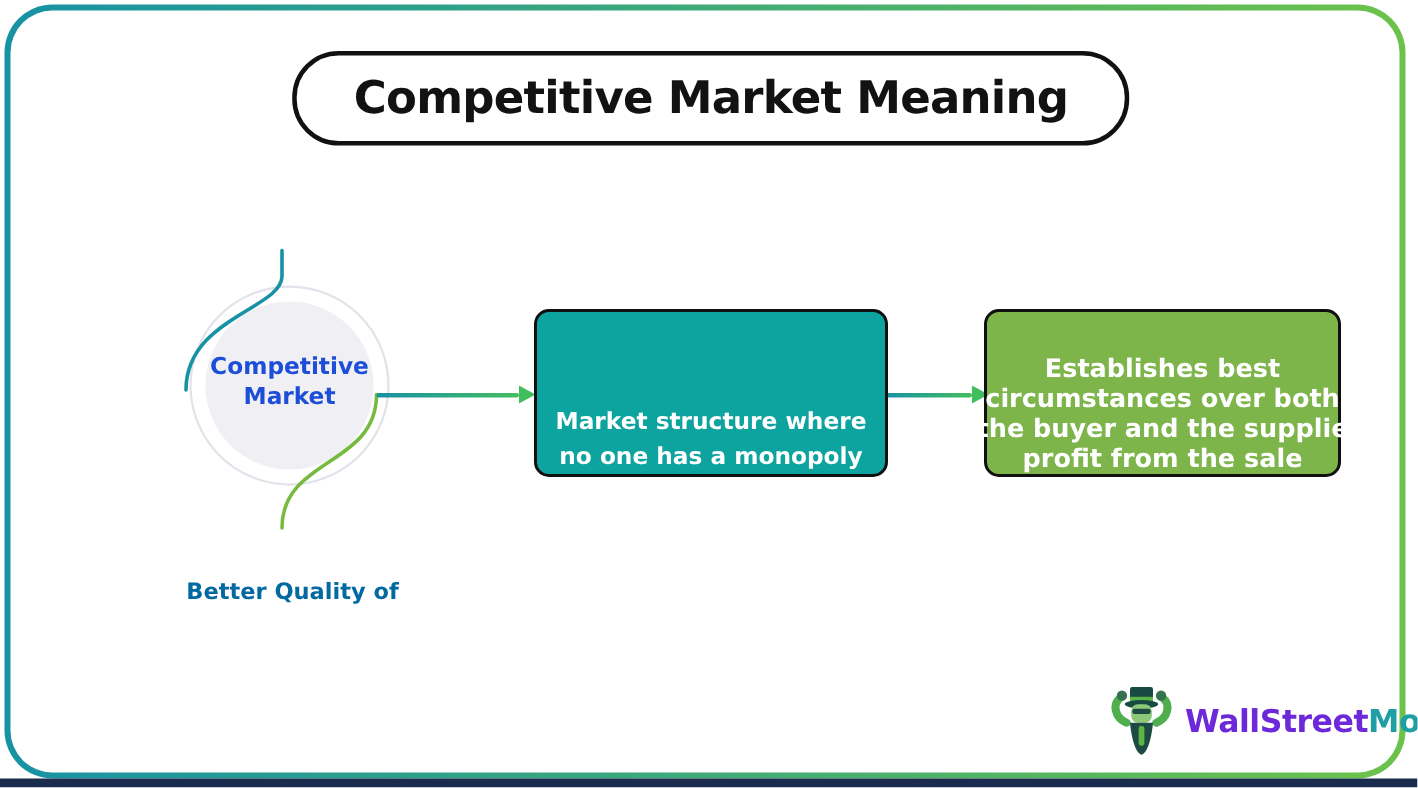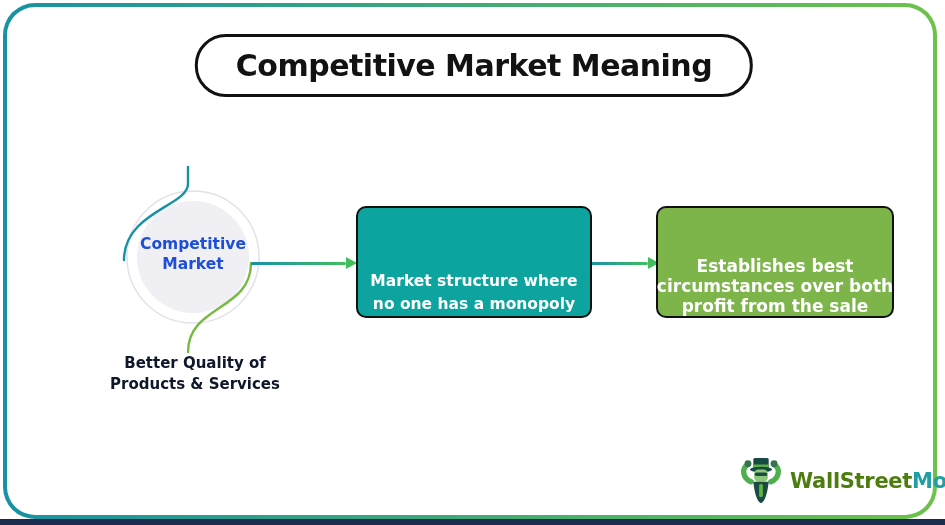--- a/index.html
+++ b/index.html
@@ -16,21 +16,21 @@
   
   .title-pill{position:absolute;left:474px;top:34px;transform:translateX(-50%);
               height:57px;padding:0 38px;display:flex;align-items:center;justify-content:center;
               border:3px solid #111;border-radius:31px;background:#fff;}
   .title-pill span{font-size:30px;font-weight:bold;color:#121212;letter-spacing:-0.5px;white-space:nowrap;}
 
   
   .side-label{position:absolute;text-align:center;font-weight:bold;font-size:15px;line-height:21px;}
   .side-label span{display:block;white-space:nowrap;}
   .label-top{left:90px;top:122px;width:210px;color:#17929B;}
-  .label-bottom{left:85px;top:353px;width:220px;color:#0f172a;}
+  .label-bottom{left:85px;top:384px;width:220px;color:#0369a1;}
 
   
   .hub-text{position:absolute;left:135px;top:234px;width:116px;text-align:center;
             font-weight:bold;font-size:15.5px;line-height:20px;color:#1d4ed8;}
   .hub-text span{display:block;}
 
   .curves{position:absolute;left:0;top:0;}
 
   
   .arrow{position:absolute;display:flex;align-items:center;height:14px;}
@@ -43,21 +43,21 @@
   .flow-box{position:absolute;top:206px;height:112px;border:2.5px solid #101010;border-radius:10px;
             display:flex;flex-direction:column;align-items:center;justify-content:flex-end;
             color:#fff;font-weight:bold;box-sizing:border-box;}
   .flow-box span{display:block;white-space:nowrap;text-align:center;}
   .box-definition{left:356px;width:236px;background:#0DA39E;font-size:15.5px;line-height:23px;}
   .box-outcome{left:656px;width:238px;background:#7DB54B;font-size:17px;line-height:20px;}
 
   
   .brand{position:absolute;left:738px;top:456px;display:flex;align-items:center;gap:6px;}
   .brand-text{font-size:21px;font-weight:bold;letter-spacing:-0.3px;white-space:nowrap;}
-  .brand-primary{color:#4d7c0f;}
+  .brand-primary{color:#6d28d9;}
   .brand-accent{color:#1F9FA4;}
 </style>
 </head>
 <body>
 
 <div class="canvas">
   <div class="frame">
     <div class="card"></div>
   </div>
   <div class="bottom-bar"></div>
@@ -76,40 +76,40 @@
       <path d="M251,263 C251,311 188,305 188,352" fill="none" stroke="#76BB40" stroke-width="2.4" stroke-linecap="round"></path>
     </svg>
 
     <div class="hub-text">
       <span>Competitive</span>
       <span>Market</span>
     </div>
 
     <div class="side-label label-bottom">
       <span>Better Quality of</span>
-      <span>Products &amp; Services</span>
     </div>
 
     <div class="arrow arrow1">
       <div class="arrow-line"></div>
       <div class="arrow-head"></div>
     </div>
     <div class="arrow arrow2">
       <div class="arrow-line"></div>
       <div class="arrow-head"></div>
     </div>
 
     <div class="flow-box box-definition">
       <span>Market structure where</span>
       <span>no one has a monopoly</span>
     </div>
 
     <div class="flow-box box-outcome">
       <span>Establishes best</span>
       <span>circumstances over both</span>
+      <span>the buyer and the supplie</span>
       <span>profit from the sale</span>
     </div>
 
     <div class="brand">
       <svg width="46" height="50" viewBox="0 0 60 64">
         <path d="M17 33 C7 29 4 17 12 11" stroke="#4FAE4E" stroke-width="7" fill="none" stroke-linecap="round"></path>
         <path d="M43 33 C53 29 56 17 48 11" stroke="#4FAE4E" stroke-width="7" fill="none" stroke-linecap="round"></path>
         <circle cx="13" cy="9.5" r="4.5" fill="#35724D"></circle>
         <circle cx="47" cy="9.5" r="4.5" fill="#35724D"></circle>
         <rect x="20" y="2" width="20" height="14" rx="2" fill="#174A43"></rect>

